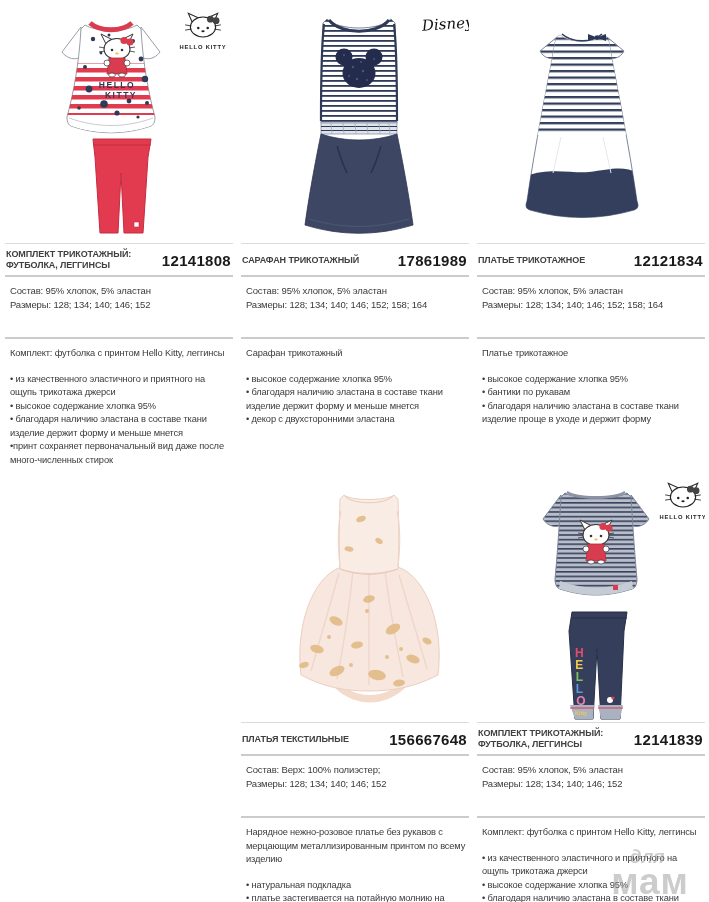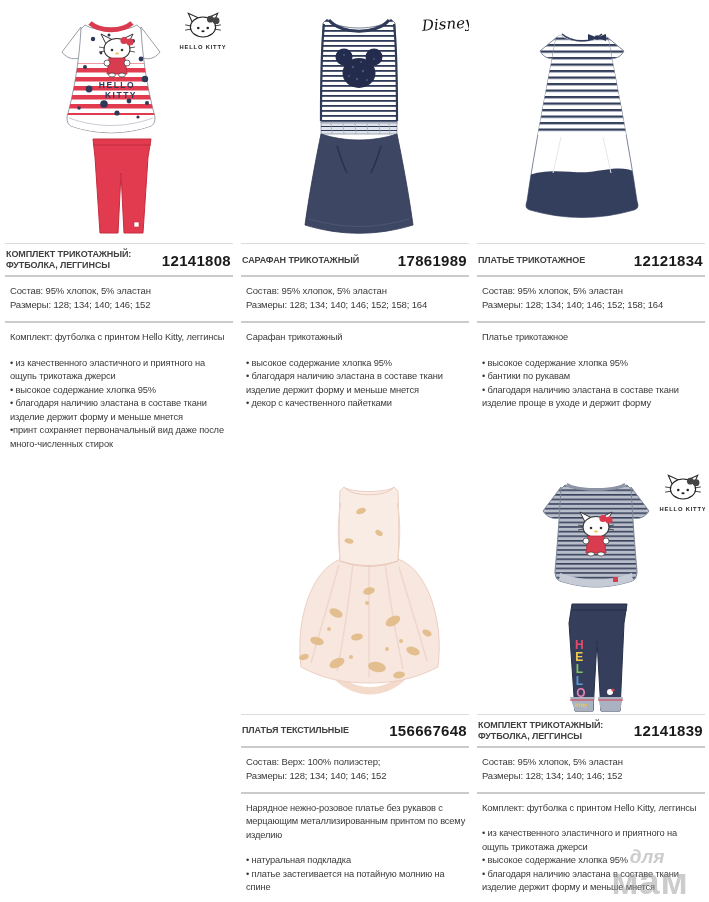--- a/index.html
+++ b/index.html
@@ -24,21 +24,21 @@
     padding:1px 2px 0 1px;box-sizing:border-box;
   }
   .title{
     font-size:9px;font-weight:bold;color:#404040;line-height:11px;
     max-width:132px;letter-spacing:-0.1px;
   }
   .article{
     font-size:15px;font-weight:bold;color:#1a1a1a;letter-spacing:0.3px;
   }
   .specs{
-    border-bottom:2px solid #cbcbcb;box-sizing:border-box;height:46px;
+    border-bottom:2px solid #cbcbcb;box-sizing:border-box;height:62px;
     padding:7px 0 0 5px;font-size:9.5px;line-height:14px;letter-spacing:-0.15px;color:#3a3a3a;
   }
   .desc{
     padding:8px 0 0 5px;font-size:9.3px;line-height:13.5px;letter-spacing:-0.15px;color:#3a3a3a;
   }
   .summary{margin-bottom:12px;}
   .bullets div{margin:0;}
   .watermark{
     position:absolute;right:20px;bottom:4px;z-index:5;text-align:center;
     color:#9a9a9a;opacity:0.5;pointer-events:none;
@@ -234,21 +234,21 @@
     <div class="specs">
       <div>Состав: 95% хлопок, 5% эластан</div>
       <div>Размеры: 128; 134; 140; 146; 152; 158; 164</div>
       <div></div>
     </div>
     <div class="desc">
       <div class="summary">Сарафан трикотажный</div>
       <div class="bullets">
         <div>• высокое содержание хлопка 95%</div>
         <div>• благодаря наличию эластана в составе ткани изделие держит форму и меньше мнется</div>
-        <div>• декор с качественного пайетками</div>
+        <div>• декор с двухсторонними эластана</div>
         <div></div>
       </div>
     </div>
   </div>
 
   <div class="card">
     <div class="imgbox r1">
       <svg width="228" height="238" viewBox="0 0 228 238">
         <defs>
           <pattern id="st-nvy2" width="10" height="6.5" patternUnits="userSpaceOnUse">

